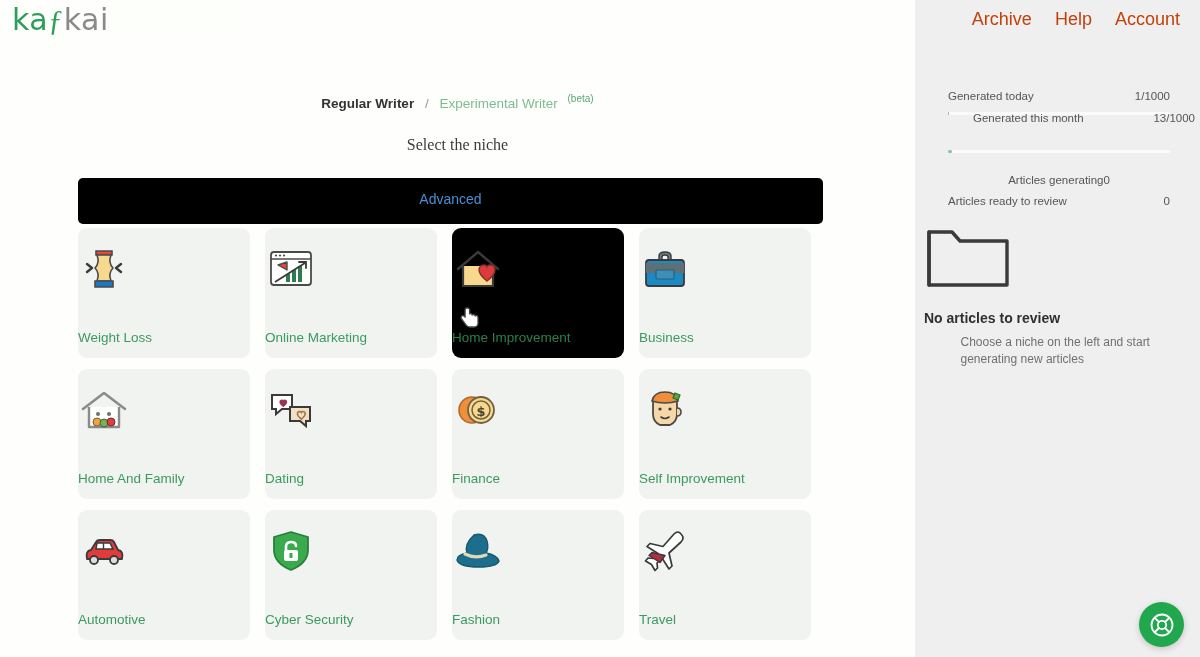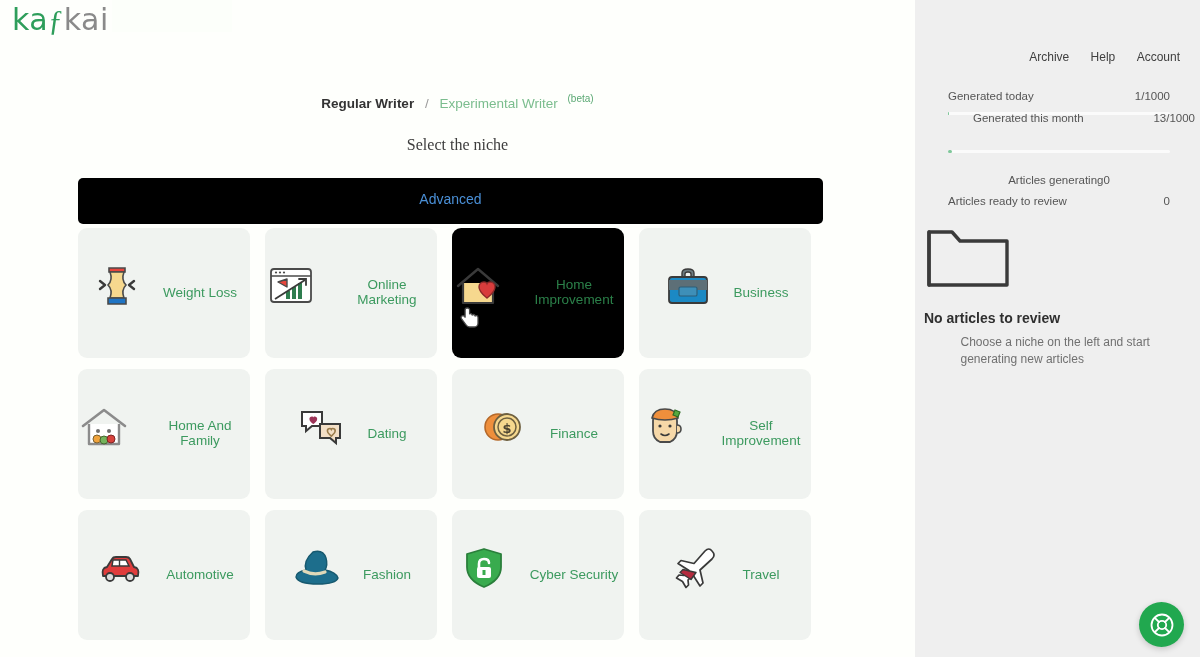--- a/index.html
+++ b/index.html
@@ -72,22 +72,22 @@
     position: absolute; left: 78px; top: 228px;
     width: 745px;
     display: grid;
     grid-template-columns: repeat(4, 172px);
     grid-template-rows: repeat(3, 130px);
     column-gap: 15px; row-gap: 11px;
   }
   .niche-card {
     background: #f0f3f0;
     border-radius: 9px;
-    display: flex; flex-direction: row;
-    align-items: center; justify-content: center;
+    display: flex; flex-direction: column;
+    align-items: flex-start; justify-content: center;
     cursor: pointer;
     position: relative;
     gap: 20px;
   }
   .niche-card.selected { background: #000000; }
   .niche-icon {
     height: 56px; display: flex; align-items: center; justify-content: center;
     margin-bottom: 14px;
   }
   .niche-label {
@@ -100,21 +100,21 @@
   #cursor { position: absolute; left: 460px; top: 306px; pointer-events: none; }
 
   
   #sidebar {
     position: absolute; left: 915px; top: 0;
     width: 285px; height: 657px;
     background: #efefef;
   }
   #topnav {
     position: absolute; right: 20px; top: 9px;
-    font-size: 12px; color: #404040; margin-top: 41px;
+    font-size: 18px; color: #c2410c;
   }
   #topnav span { margin-left: 18px; cursor: pointer; }
 
   .stat-row {
     position: absolute; left: 33px; width: 222px;
     display: flex; justify-content: space-between;
     font-size: 11.5px; color: #555555;
   }
   .stat-bar {
     position: absolute; left: 33px; width: 222px; height: 3px;
@@ -286,36 +286,36 @@
            <path d="M25.5 18 v6" stroke="#3a3a3a" stroke-width="1.4"></path>
            <circle cx="16" cy="35" r="4" fill="#dcdcdc" stroke="#3a3a3a" stroke-width="1.8"></circle>
            <circle cx="36" cy="35" r="4" fill="#dcdcdc" stroke="#3a3a3a" stroke-width="1.8"></circle>
             </svg>
           </div>
           <div class="niche-label">Automotive</div>
         </div>
         <div class="niche-card">
           <div class="niche-icon">
             <svg width="52" height="52" viewBox="0 0 52 52">
-              <path d="M22 10 q10 -3 13 6 q2 7 -1 12 q11 2 13 8 q-2 6 -20 6 q-20 0 -22 -7 q0 -5 10 -7 q-3 -9 7 -18 z" fill="#1d6e8c" stroke="#17596f" stroke-width="1.4"></path>
-           <path d="M13 29 q10 5 21 1" fill="none" stroke="#e0d9b8" stroke-width="3.2" stroke-linecap="round"></path>
-            </svg>
-          </div>
-          <div class="niche-label">Fashion</div>
-        </div>
-        <div class="niche-card">
-          <div class="niche-icon">
-            <svg width="52" height="52" viewBox="0 0 52 52">
               <path d="M26 7 L43 12 v13 q0 13 -17 20 q-17 -7 -17 -20 v-13 z" fill="#39ab4e" stroke="#2a7f3b" stroke-width="1.8" stroke-linejoin="round"></path>
            <path d="M21 26 v-4 q0 -5 5 -5 q5 0 5 4" fill="none" stroke="#ffffff" stroke-width="2.6" stroke-linecap="round"></path>
            <rect x="19" y="25" width="14" height="11" rx="2" fill="#ffffff"></rect>
            <rect x="24.5" y="28" width="3" height="5" fill="#39ab4e"></rect>
             </svg>
           </div>
           <div class="niche-label">Cyber Security</div>
+        </div>
+        <div class="niche-card">
+          <div class="niche-icon">
+            <svg width="52" height="52" viewBox="0 0 52 52">
+              <path d="M22 10 q10 -3 13 6 q2 7 -1 12 q11 2 13 8 q-2 6 -20 6 q-20 0 -22 -7 q0 -5 10 -7 q-3 -9 7 -18 z" fill="#1d6e8c" stroke="#17596f" stroke-width="1.4"></path>
+           <path d="M13 29 q10 5 21 1" fill="none" stroke="#e0d9b8" stroke-width="3.2" stroke-linecap="round"></path>
+            </svg>
+          </div>
+          <div class="niche-label">Fashion</div>
         </div>
         <div class="niche-card">
           <div class="niche-icon">
             <svg width="52" height="52" viewBox="0 0 52 52">
               <path d="M42 9 q4 4 0 8 L30 28 l3 13 l-3 3 l-7 -11 l-5 5 l0.5 5 l-2.5 2.5 l-3.5 -6 l-6 -3.5 L9 33 l5 0.5 l5 -5 l-11 -7 l3 -3 l13 3 L35 9 q4 -4 7 0 z" fill="#ffffff" stroke="#3a3a3a" stroke-width="1.7" stroke-linejoin="round"></path>
            <path d="M19 28.5 l-11 -7 l3 -3 l13 3 z" fill="#b52b3f" stroke="#3a3a3a" stroke-width="1.4" stroke-linejoin="round" transform="translate(2,9)"></path>
             </svg>
           </div>
           <div class="niche-label">Travel</div>
         </div>

